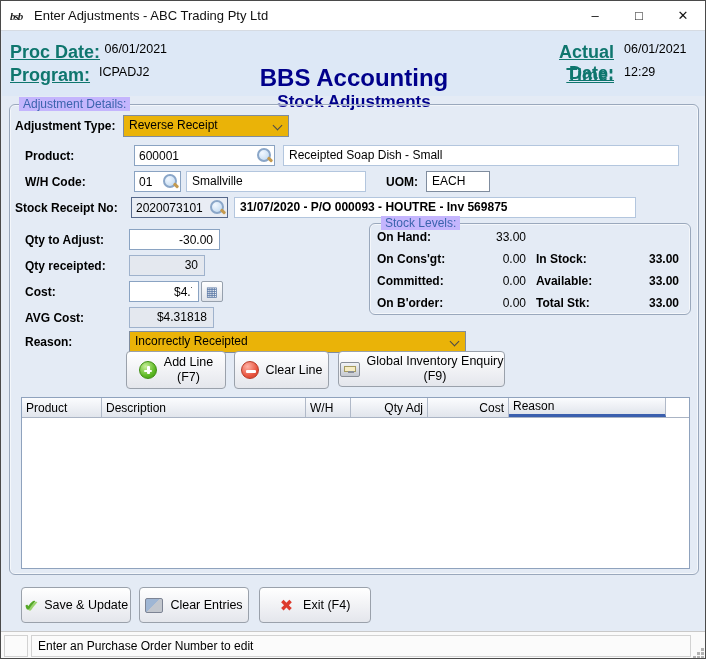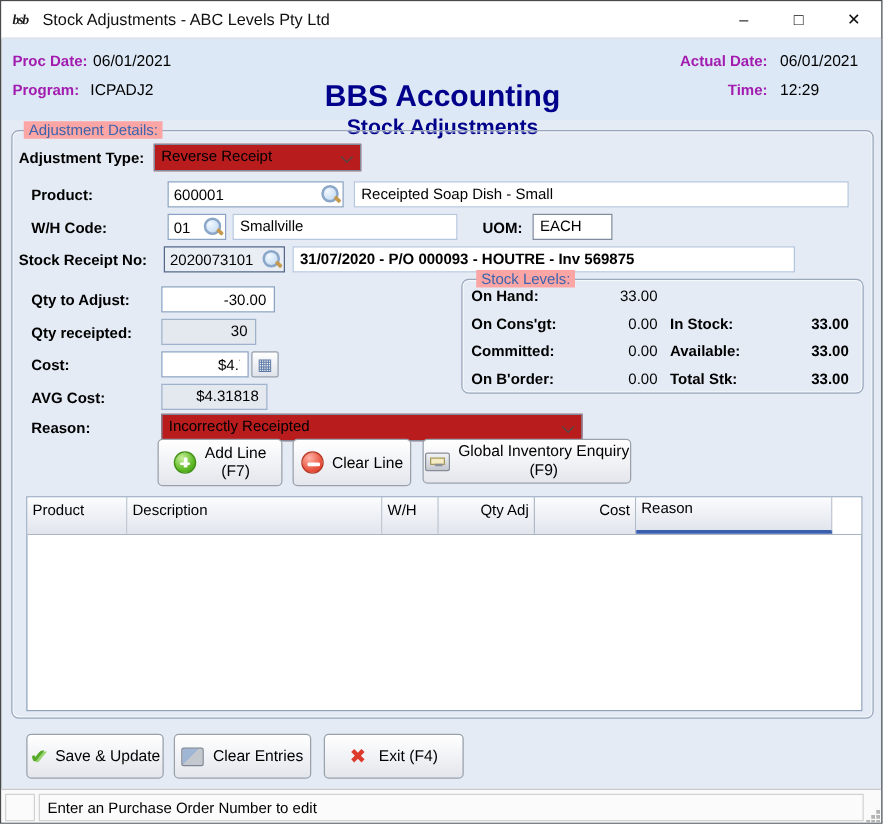--- a/index.html
+++ b/index.html
@@ -11,44 +11,44 @@
   }
   
   #titlebar { position:absolute; left:0; top:0; width:100%; height:30px; background:#ffffff; border-bottom:1px solid #d6dbe2; }
   #app-logo { position:absolute; left:9px; top:6px; width:18px; height:18px; font-family:"Liberation Serif",serif; font-style:italic; font-weight:bold; font-size:11px; letter-spacing:-1px; color:#1a1a1a; line-height:18px; }
   #app-logo::before { content:"bsb"; }
   #title-text { position:absolute; left:33px; top:0; line-height:30px; font-size:13px; color:#111; }
   .cap-btn { position:absolute; top:0; width:44px; height:29px; text-align:center; line-height:29px; font-size:13px; color:#111; cursor:default; }
   #btn-min { right:88px; } #btn-max { right:44px; } #btn-close { right:0; }
   
   #header { position:absolute; left:1px; top:30px; width:704px; height:65px; background:#dde8f6; }
-  .hlbl { font-weight:bold; font-size:12px; color:#a21caf; }
+  .hlbl { font-weight:bold; font-size:18px; color:#0f766e;text-decoration:underline; }
   .hval { font-size:12.5px; color:#000; }
   .hrow { position:absolute; display:flex; }
   #app-title { position:absolute; left:120px; right:120px; top:33px; text-align:center; font-size:24px; font-weight:bold; color:#00008B; }
   #screen-title { position:absolute; left:120px; right:120px; top:61px; text-align:center; font-size:17px; font-weight:bold; color:#00008B; }
   .hr-lbl { width:82px; text-align:right; margin-right:10px; }
   .hr-val { width:74px; text-align:left; }
   
   .groupbox { position:absolute; border:1px solid #9aa8bc; border-radius:6px; box-shadow: inset 0 0 0 1px rgba(255,255,255,.6); }
-  .group-label { position:absolute; background:#fca5a5; padding:0 4px; font-size:12px; color:#3b64ad; }
+  .group-label { position:absolute; background:#c4b5fd; padding:0 4px; font-size:12px; color:#3b64ad; }
   
   .lbl { position:absolute; font-size:12px; font-weight:bold; color:#000; white-space:nowrap; }
   .field, .dfield, .selectbox, input.inp {
     position:absolute; height:21px; font-size:12px; color:#000;
     font-family:"Liberation Sans","DejaVu Sans",sans-serif;
   }
   input.inp { background:#fff; border:1px solid #8aa3c2; padding:0 4px; }
   input.inp.num { text-align:right; padding-right:6px; }
   .inp-wrap { position:absolute; background:#fff; border:1px solid #8aa3c2; display:flex; align-items:center; }
   .inp-wrap input { position:static; flex:1; min-width:0; border:none; outline:none; background:transparent; font-size:12px; padding:0 4px; font-family:inherit; }
   .inp-wrap.focused { background:#e9edf4; border-color:#55688a; }
   .field { background:#fff; border:1px solid #b3c6de; line-height:19px; padding:0 5px; white-space:nowrap; overflow:hidden; }
   .dfield { background:#e4e8ef; border:1px solid #9fb2cc; line-height:19px; padding:0 6px; text-align:right; }
-  .selectbox { background:#b91c1c; border:1px solid #7f8c9e; line-height:19px; padding:0 20px 0 5px; cursor:default; }
+  .selectbox { background:#eab308; border:1px solid #7f8c9e; line-height:19px; padding:0 20px 0 5px; cursor:default; }
   .chev { position:absolute; right:7px; top:6px; width:7px; height:7px; border-right:1.6px solid #4a4a4a; border-bottom:1.6px solid #4a4a4a; transform:rotate(45deg); }
   .mag { position:relative; width:15px; height:15px; flex:0 0 15px; margin-right:2px; cursor:pointer; }
   .mag::before { content:""; position:absolute; left:0; top:0; width:10px; height:10px; border:2px solid #8aa6c8; border-radius:50%; background: radial-gradient(circle at 32% 30%, #f2f8ff, #bcd6ef); }
   .mag::after { content:""; position:absolute; left:10px; top:10px; width:6px; height:3px; background:#c59a4e; transform:rotate(45deg); border-radius:1px; }
   .calc-btn { position:absolute; width:22px; height:21px; background:linear-gradient(#ffffff,#dfe3ea); border:1px solid #96a0ad; border-radius:2px; text-align:center; line-height:19px; font-size:13px; color:#5b79a6; cursor:pointer; }
   
   .sl-lbl { position:absolute; font-size:12px; font-weight:bold; }
   .sl-val { position:absolute; font-size:12px; text-align:right; }
   .sl-val.b { font-weight:bold; }
   
@@ -60,39 +60,39 @@
   .icon-minus { width:18px; height:18px; border-radius:50%; background:radial-gradient(circle at 35% 28%, #ffb3a6, #e8543f 62%, #cf3a28); border:1px solid #b73a26; margin-right:7px; position:relative; flex:0 0 18px; }
   .icon-minus::before { content:""; position:absolute; left:4px; top:7.5px; width:10px; height:3px; background:#fff; border-radius:1px; }
   .icon-drawer { width:20px; height:15px; background:linear-gradient(#f2f3f6,#c4c8cf); border:1px solid #878d96; border-radius:2px; margin-right:7px; position:relative; flex:0 0 20px; }
   .icon-drawer::before { content:""; position:absolute; left:3px; top:3px; right:3px; height:4px; background:#f6ecc3; border:1px solid #a59b60; }
   .icon-drawer::after { content:""; position:absolute; left:7px; bottom:3px; width:6px; height:2px; background:#8a8f98; }
   .icon-check { font-size:16px; color:#55a828; font-weight:bold; margin-right:7px; text-shadow:2px 1px 0 rgba(143,207,94,.9); }
   .icon-eraser { width:18px; height:15px; border:1px solid #7d8494; border-radius:2px; background:linear-gradient(135deg,#9fb6d4 0 46%,#c3c7ce 46%); margin-right:7px; flex:0 0 18px; }
   .icon-xmark { font-size:16px; color:#dd3a2c; font-weight:bold; margin-right:10px; }
   
   #grid { position:absolute; left:20px; top:396px; width:669px; height:172px; background:#fff; border:1px solid #8fa2bd; }
-  #grid-header { display:flex; height:30px; border-bottom:1px solid #aab4c4; }
+  #grid-header { display:flex; height:20px; border-bottom:1px solid #aab4c4; }
   .gh-cell { background:linear-gradient(#fbfcfe,#e1e5ec); border-right:1px solid #b0b9c8; font-size:12px; line-height:20px; padding:0 4px; white-space:nowrap; overflow:hidden; }
   .gh-cell.r { text-align:right; }
   .gh-cell.sorted { border-bottom:3px solid #3a5fae; line-height:17px; }
   .gh-fill { flex:1; background:#fff; border:none; }
   
   #statusbar { position:absolute; left:0; top:630px; width:100%; height:29px; background:#fafafa; border-top:1px solid #c9c9c9; }
   #sb-seg1 { position:absolute; left:3px; top:3px; width:24px; height:22px; border:1px solid #d2d2d2; background:#fbfbfb; }
   #sb-seg2 { position:absolute; left:30px; top:3px; right:14px; height:22px; border:1px solid #d2d2d2; background:#fbfbfb; line-height:20px; padding-left:6px; font-size:12px; color:#000; }
   #grip { position:absolute; right:5px; bottom:5px; width:3px; height:3px; background:#b3b3b3; box-shadow:-4px 4px 0 #b3b3b3, 4px -4px 0 #b3b3b3, 0 4px 0 #b3b3b3, 4px 0 0 #b3b3b3, 4px 4px 0 #b3b3b3; }
 </style>
 </head>
 <body>
 
 <div id="win">
 
   <div id="titlebar">
     <span id="app-logo"></span>
-    <span id="title-text">Stock Adjustments - ABC Levels Pty Ltd</span>
+    <span id="title-text">Enter Adjustments - ABC Trading Pty Ltd</span>
     <div class="cap-btn" id="btn-min">–</div>
     <div class="cap-btn" id="btn-max">□</div>
     <div class="cap-btn" id="btn-close">✕</div>
   </div>
 
   <div id="header">
     <div class="hrow" style="left:8px; top:11px;">
       <span class="hlbl">Proc Date:</span>&nbsp;
       <span class="hval">06/01/2021</span>
     </div>

